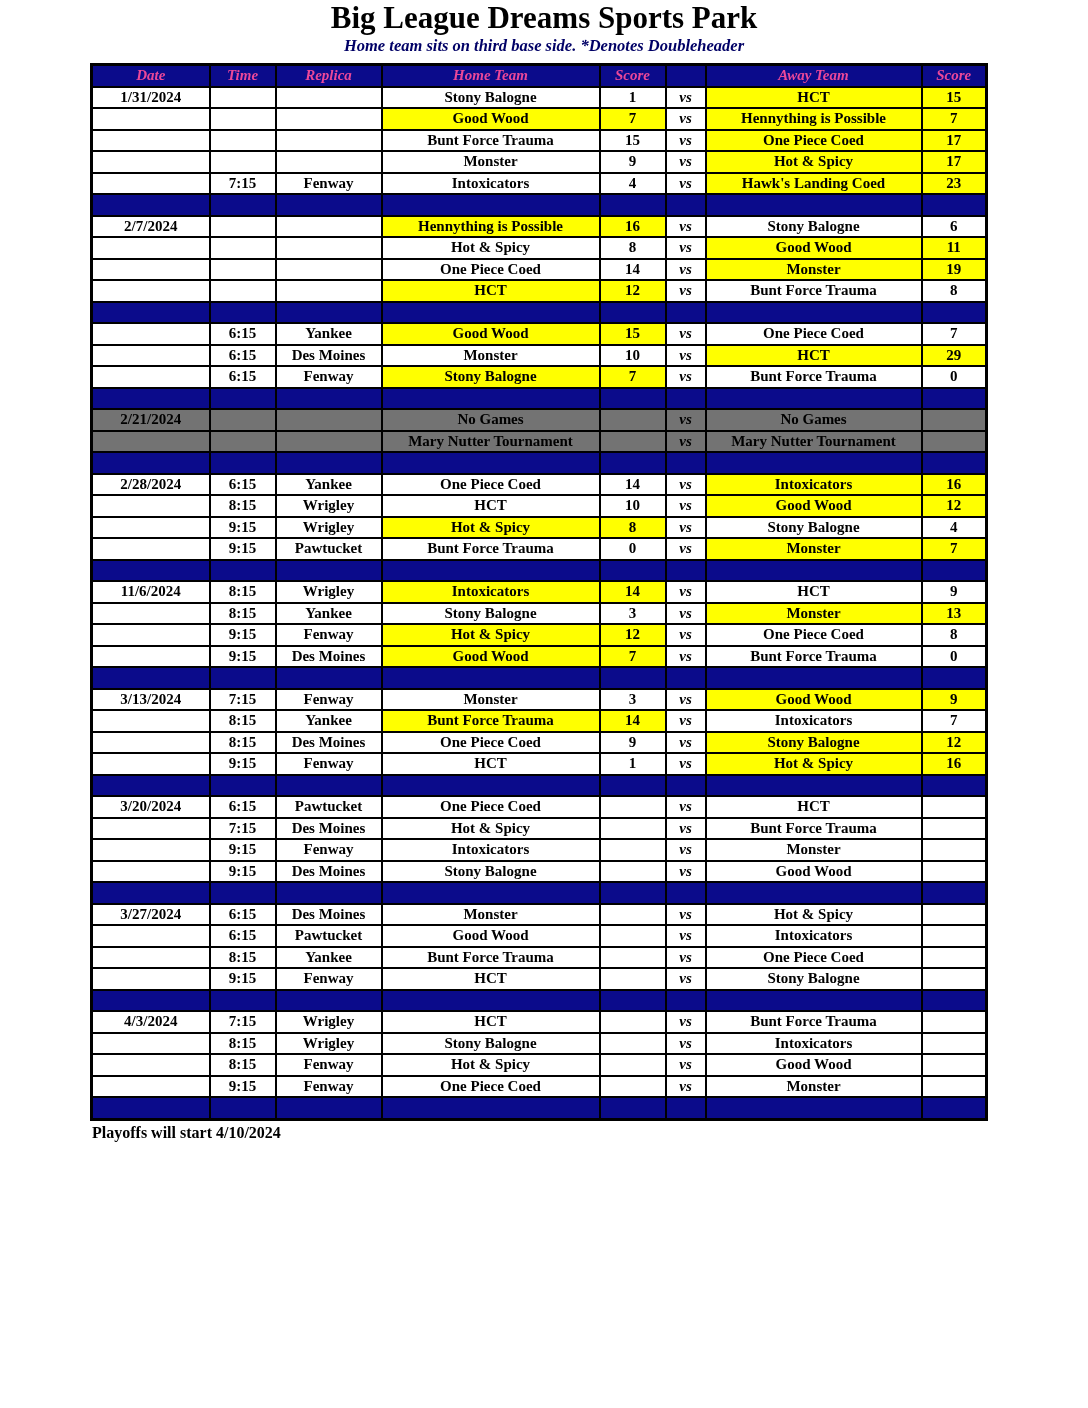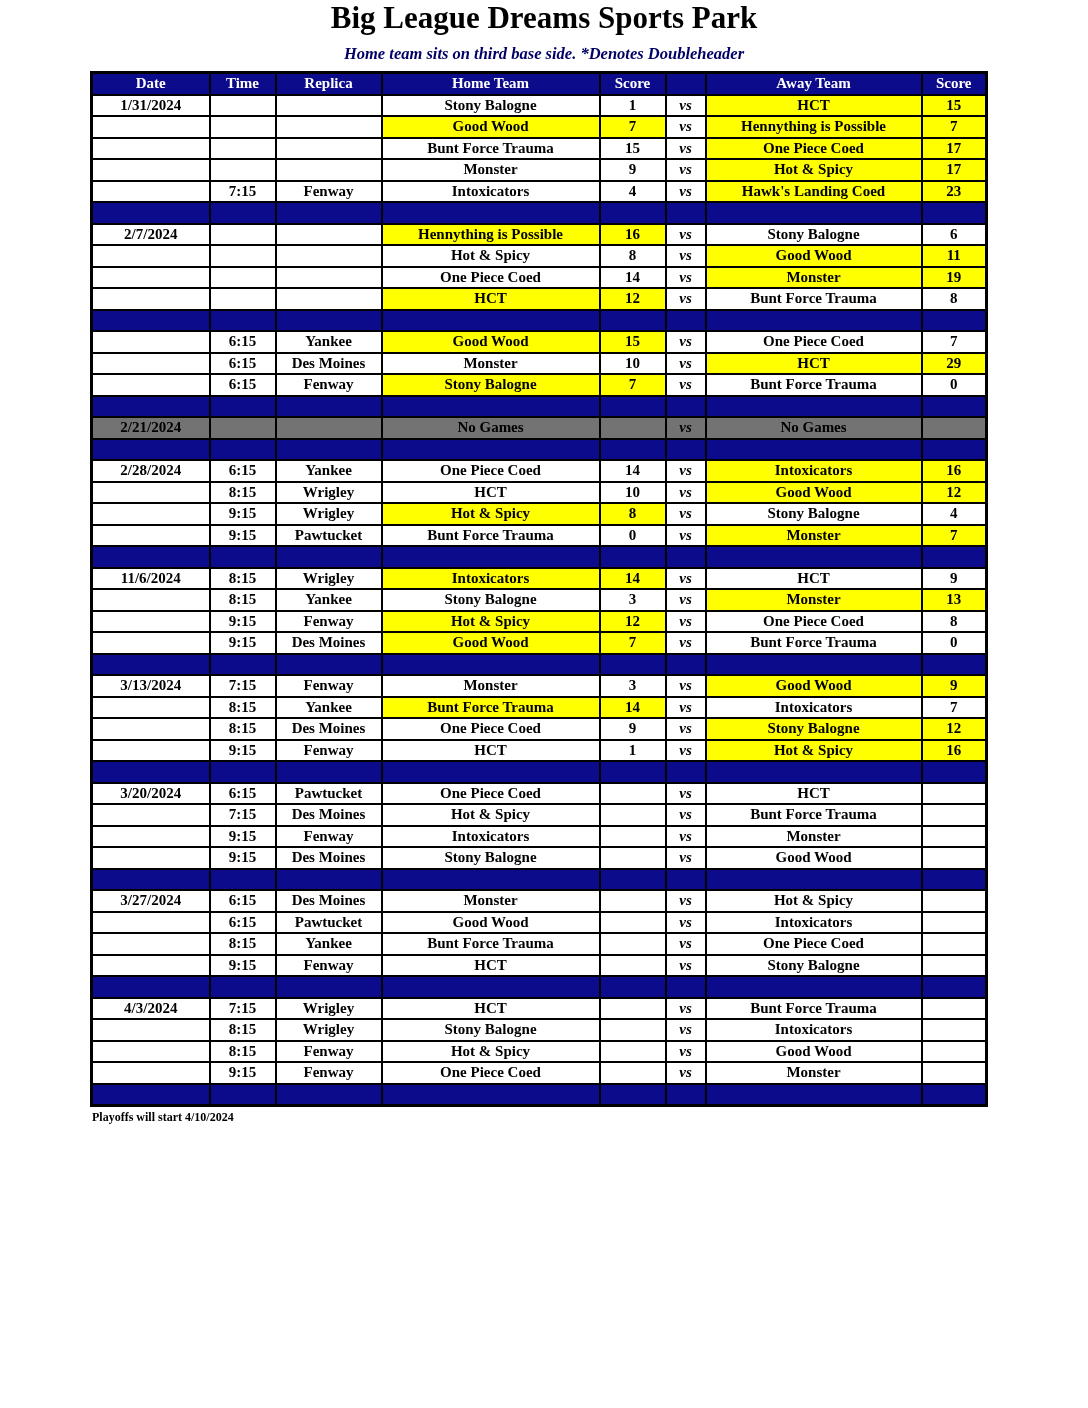--- a/index.html
+++ b/index.html
@@ -24,21 +24,20 @@
     letter-spacing: 0px;
   }
   .subtitle {
     margin-top: 4px;
     text-align: center;
     font-size: 22px;
     font-weight: bold;
     color: #000000;
   }
   .note {
-    margin-top: 8px;
     text-align: center;
     font-size: 16.5px;
     font-weight: bold;
     font-style: italic;
     color: #000066;
   }
   table.schedule {
     margin: 7px 0 0 90px;
     border-collapse: collapse;
     table-layout: fixed;
@@ -52,30 +51,31 @@
     text-align: center;
     vertical-align: middle;
     font-size: 15px;
     font-weight: bold;
     color: #000000;
     overflow: hidden;
     white-space: nowrap;
   }
   table.schedule th {
     background: #0b0b8b;
-    color: #ffffff;
+    color: #ec4899;
     font-size: 15px;
+    font-style: italic;
   }
   td.win { background: #ffff00; }
   td.green { background: #737373; }
   td.vs { font-style: italic; font-size: 14px; }
   tr.spacer td { background: #0b0b8b; }
   .footer {
     margin: 3px 0 4px 92px;
-    font-size: 12px;
+    font-size: 16px;
     font-weight: bold;
     color: #000000;
   }
   
   col.c-date    { width: 118px; }
   col.c-time    { width: 66px; }
   col.c-replica { width: 106px; }
   col.c-home    { width: 218px; }
   col.c-hscore  { width: 66px; }
   col.c-vs      { width: 40px; }
@@ -267,20 +267,30 @@
         <tr>
           <td class="green">2/21/2024</td>
           <td class="green"></td>
           <td class="green"></td>
           <td class="green">No Games</td>
           <td class="green"></td>
           <td class="vs green">vs</td>
           <td class="green">No Games</td>
           <td class="green"></td>
         </tr>
+        <tr>
+          <td class="green"></td>
+          <td class="green"></td>
+          <td class="green"></td>
+          <td class="green">Mary Nutter Tournament</td>
+          <td class="green"></td>
+          <td class="vs green">vs</td>
+          <td class="green">Mary Nutter Tournament</td>
+          <td class="green"></td>
+        </tr>
         <tr class="spacer">
           <td></td>
           <td></td>
           <td></td>
           <td></td>
           <td></td>
           <td></td>
           <td></td>
           <td></td>
         </tr>

